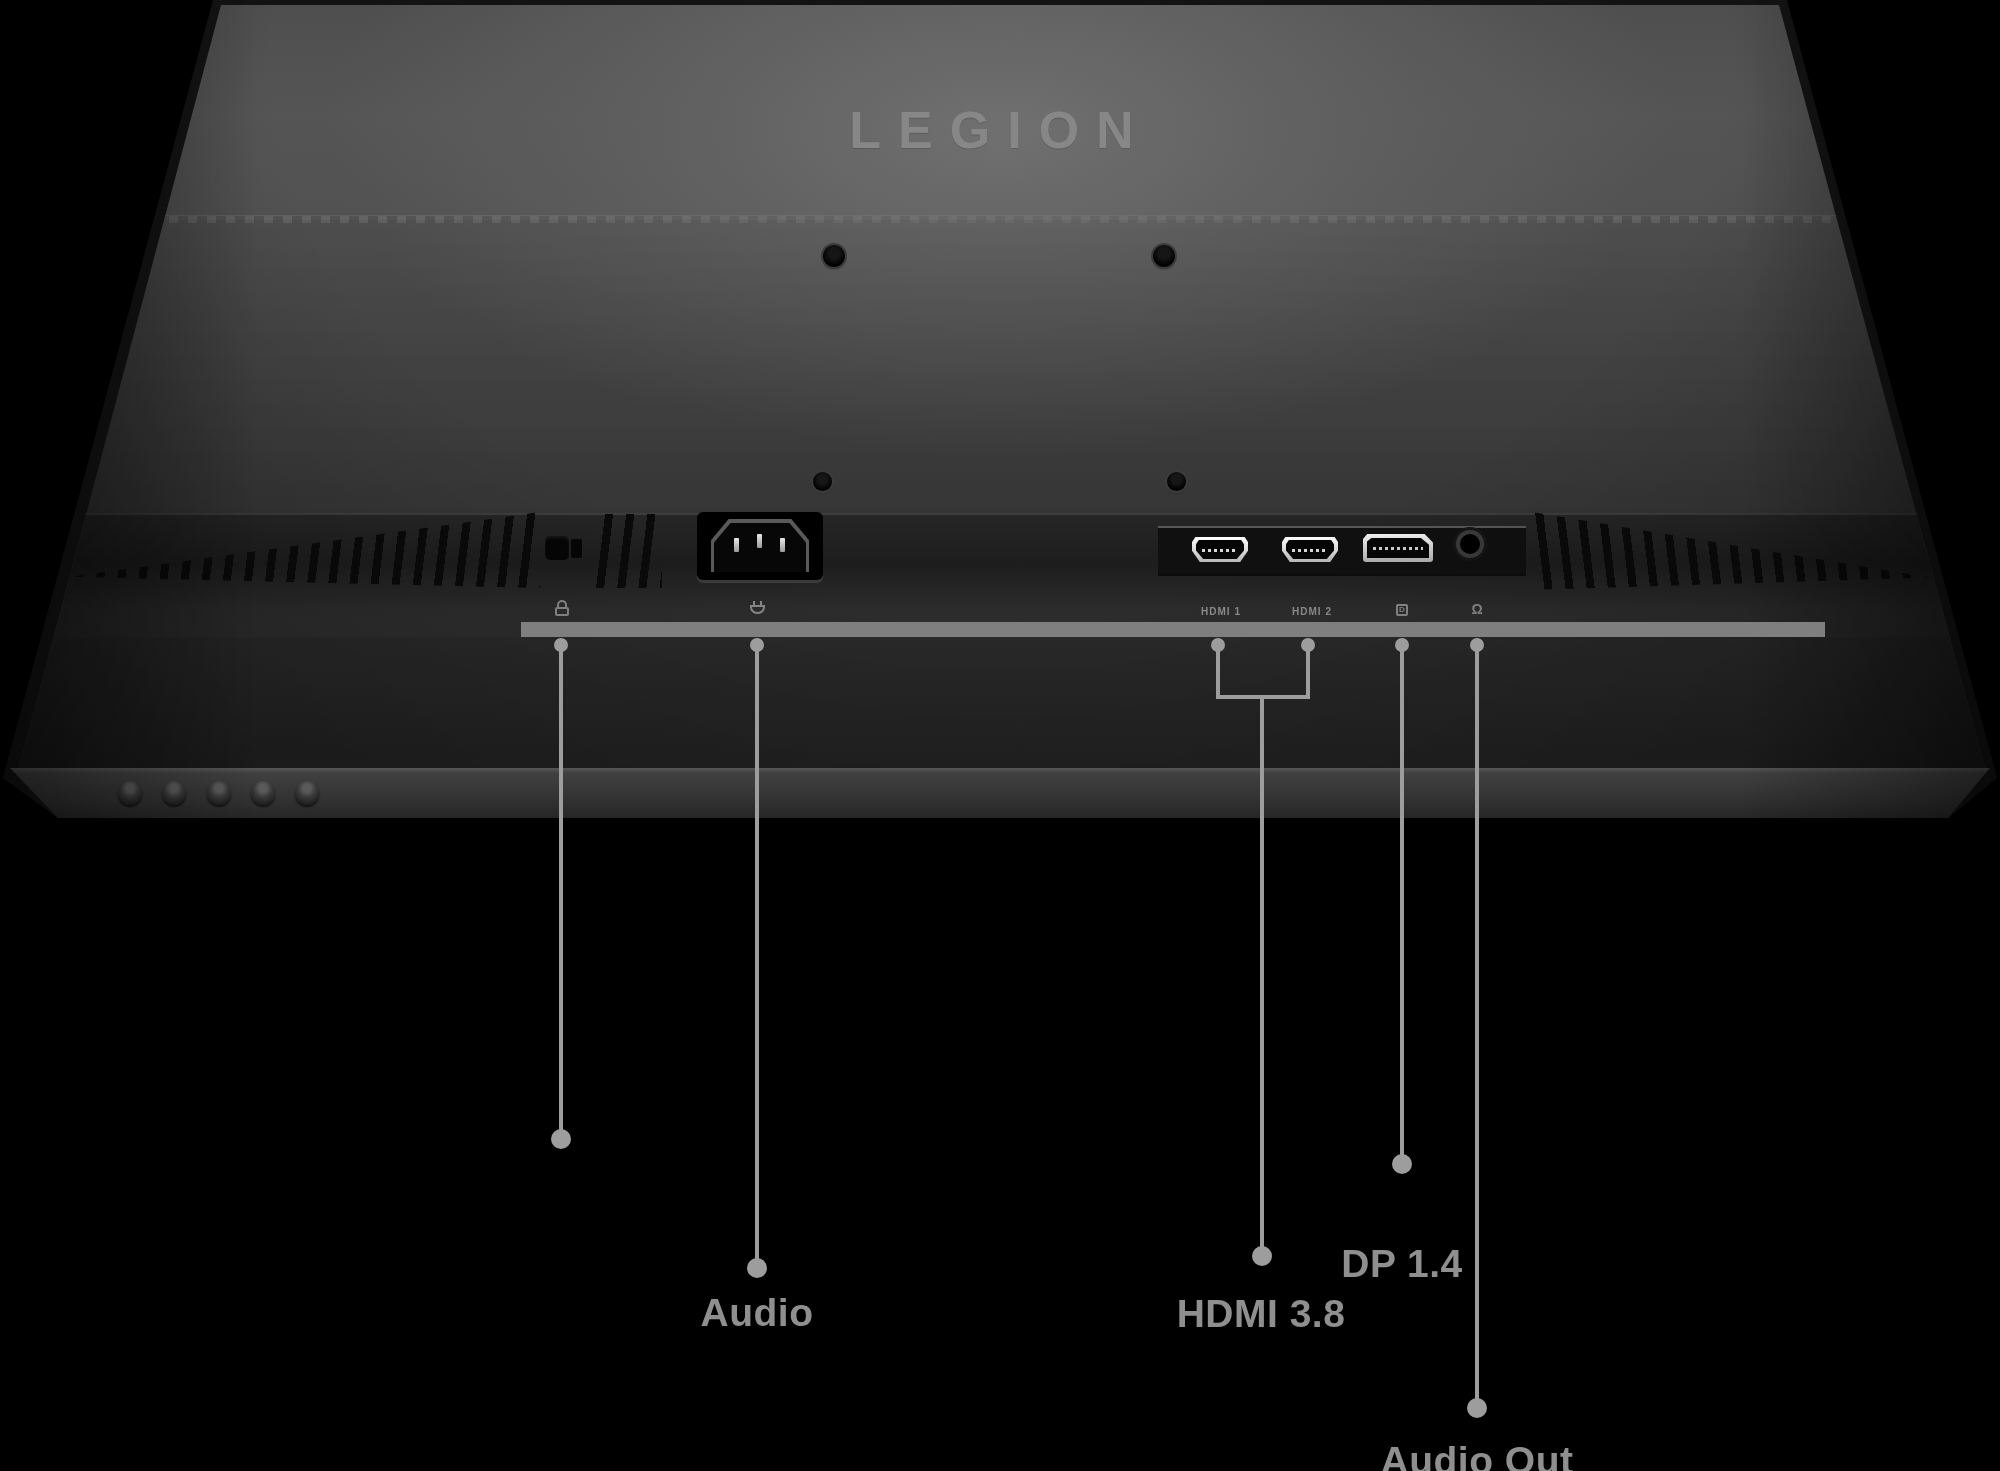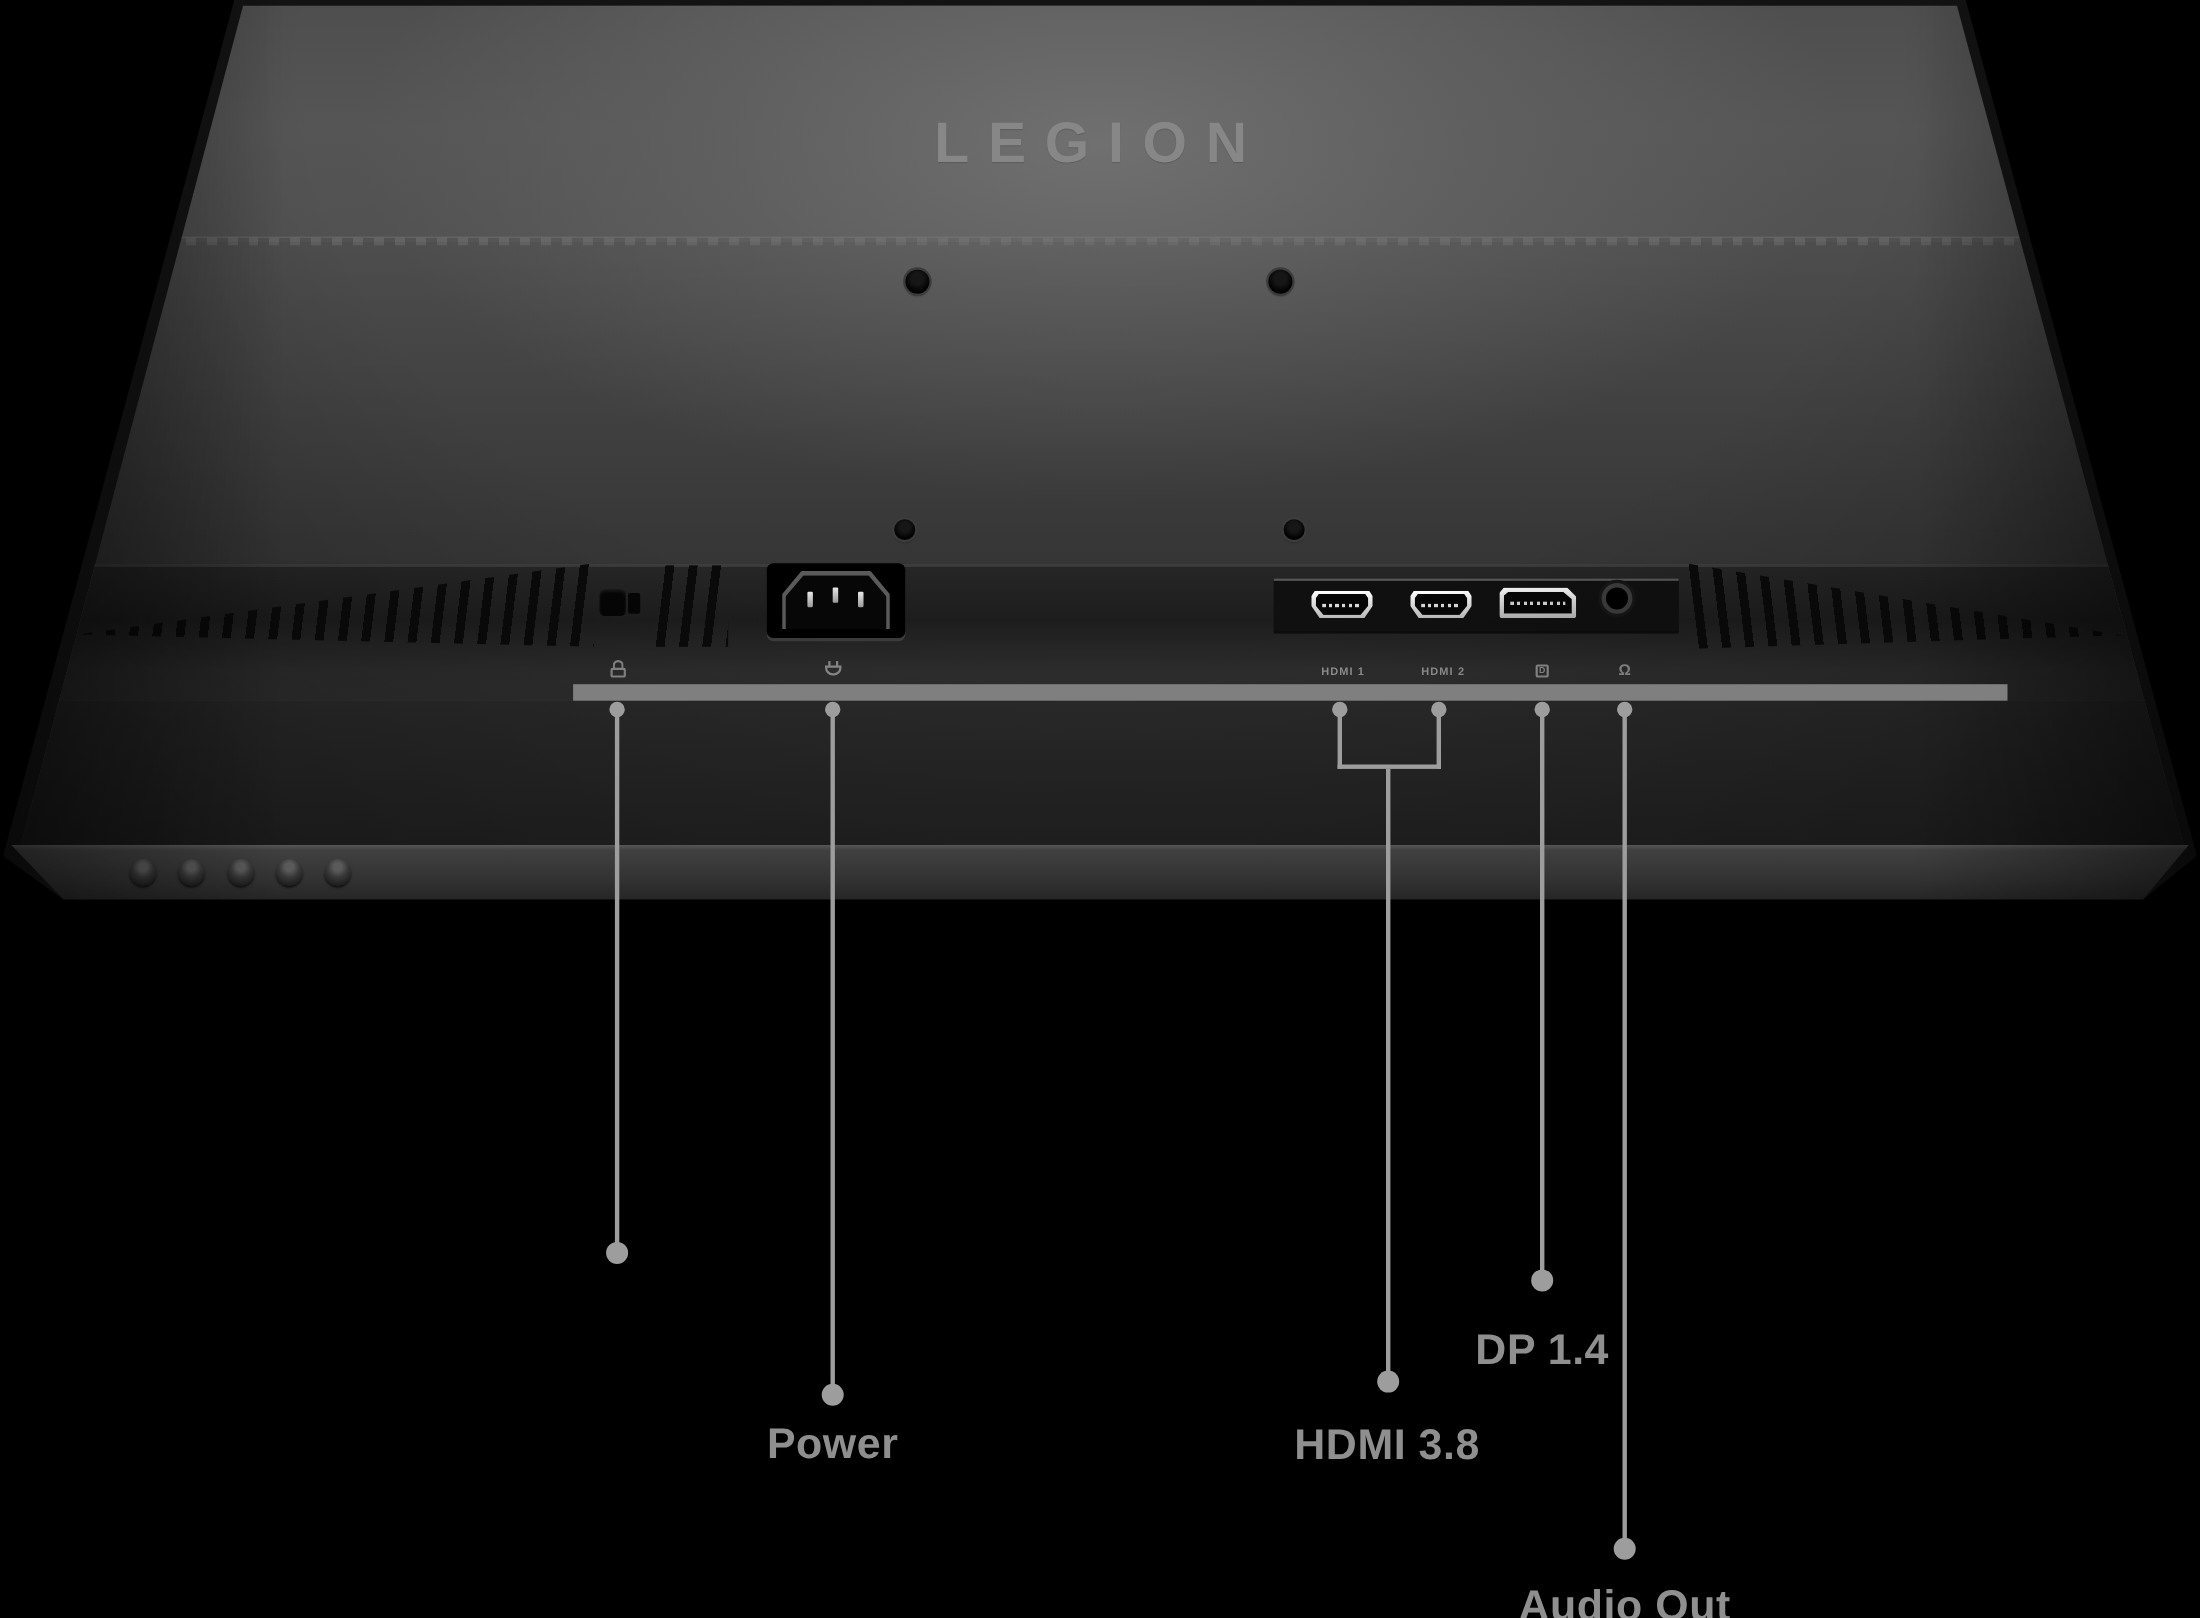--- a/index.html
+++ b/index.html
@@ -197,34 +197,34 @@
 
   <div class="ann-bar"></div>
 
   <div class="lead" style="left:559px;top:640px;height:499px"></div>
   <div class="dot-s" style="left:554px"></div>
   <div class="dot-e" style="left:551px;top:1129px"></div>
 
   <div class="lead" style="left:755px;top:640px;height:628px"></div>
   <div class="dot-s" style="left:750px"></div>
   <div class="dot-e" style="left:747px;top:1258px"></div>
-  <div class="callout" style="left:757px;top:1289px">Power</div>
+  <div class="callout" style="left:757px;top:1289px">Audio</div>
 
   <div class="lead" style="left:1216px;top:640px;height:59px"></div>
   <div class="lead" style="left:1306px;top:640px;height:59px"></div>
   <div class="lead-h" style="left:1216px;top:695px;width:94px"></div>
   <div class="lead" style="left:1260px;top:699px;height:557px"></div>
   <div class="dot-s" style="left:1211px"></div>
   <div class="dot-s" style="left:1301px"></div>
   <div class="dot-e" style="left:1252px;top:1246px"></div>
   <div class="callout" style="left:1261px;top:1290px">HDMI 3.8</div>
 
   <div class="lead" style="left:1400px;top:640px;height:524px"></div>
   <div class="dot-s" style="left:1395px"></div>
   <div class="dot-e" style="left:1392px;top:1154px"></div>
-  <div class="callout" style="left:1402px;top:1204px">DP 1.4</div>
+  <div class="callout" style="left:1402px;top:1240px">DP 1.4</div>
 
   <div class="lead" style="left:1475px;top:640px;height:768px"></div>
   <div class="dot-s" style="left:1470px"></div>
   <div class="dot-e" style="left:1467px;top:1398px"></div>
   <div class="callout" style="left:1477px;top:1437px">Audio Out</div>
 
 </div>
 
 </body></html>

